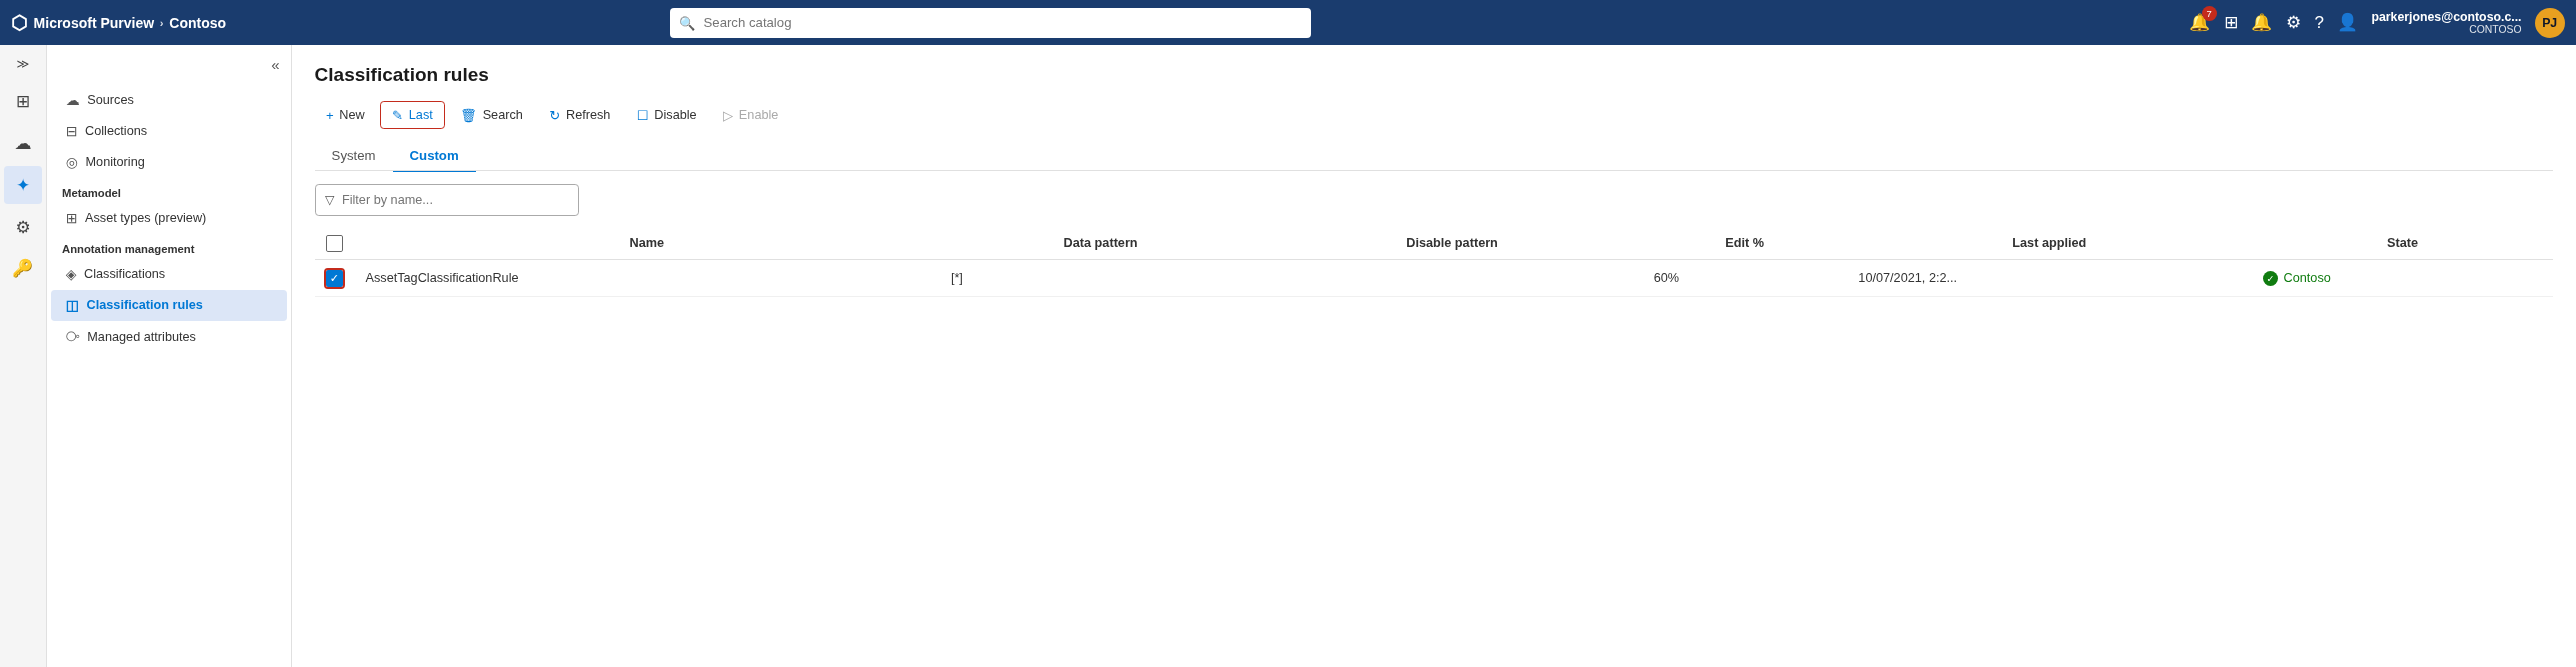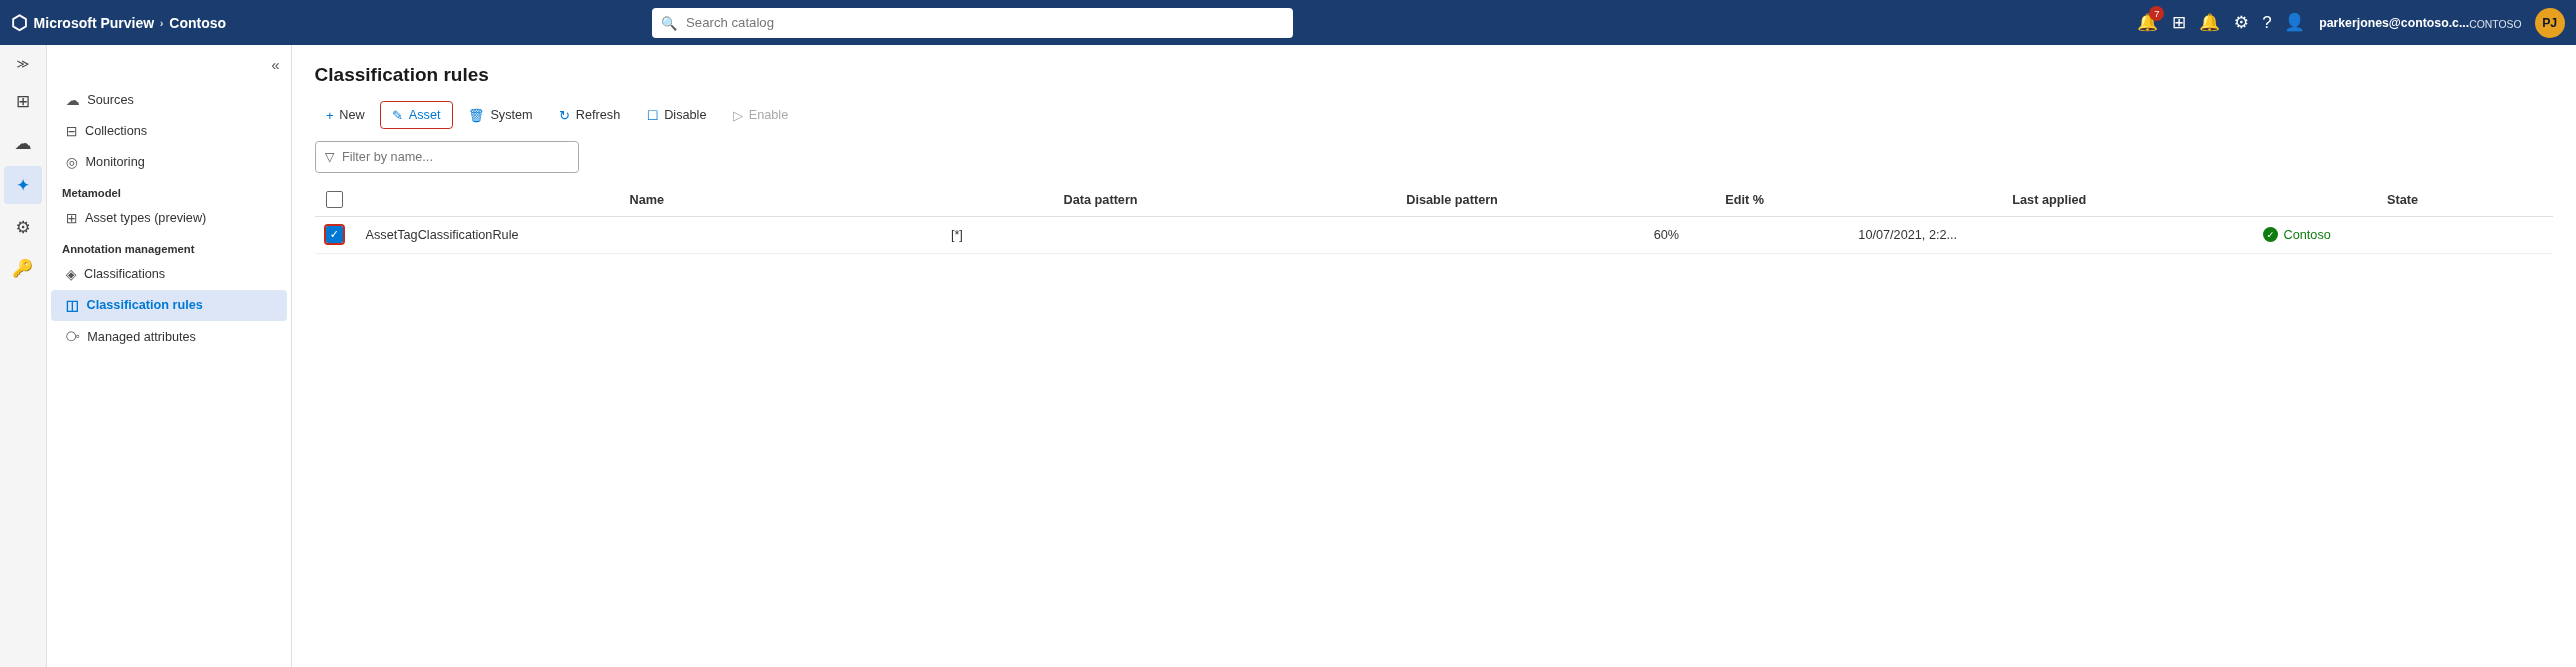--- a/index.html
+++ b/index.html
@@ -75,21 +75,21 @@
       border-radius: 50%;
       width: 15px;
       height: 15px;
       font-size: 9.4px;
       display: flex;
       align-items: center;
       justify-content: center;
     }
     .user-info {
       display: flex;
-      flex-direction: row;
+      flex-direction: column;
       align-items: flex-end;
       font-size: 11.3px;
       color: #fff;
       cursor: pointer;
     }
     .user-info .username { font-weight: 600; font-size: 12.3px; }
     .user-info .company { font-size: 10.4px; opacity: 0.85; }
     .user-avatar {
       width: 30px;
       height: 30px;
@@ -430,40 +430,44 @@
   <div class="content">
     <div class="page-title">Classification rules</div>
 
     <div class="toolbar">
       <button class="toolbar-btn">
         <span class="btn-icon">+</span>
         <span>New</span>
       </button>
       <button class="toolbar-btn highlighted">
         <span class="btn-icon">✎</span>
-        <span>Asset</span>
+        <span>Last</span>
       </button>
       <button class="toolbar-btn">
         <span class="btn-icon">🗑</span>
-        <span>System</span>
+        <span>Search</span>
       </button>
       <button class="toolbar-btn">
         <span class="btn-icon">↻</span>
         <span>Refresh</span>
       </button>
       <button class="toolbar-btn">
         <span class="btn-icon">☐</span>
         <span>Disable</span>
       </button>
       <button class="toolbar-btn disabled">
         <span class="btn-icon">▷</span>
         <span>Enable</span>
       </button>
     </div>
 
+    <div class="tabs">
+      <div class="tab">System</div>
+      <div class="tab active">Custom</div>
+    </div>
 
     <div class="filter-bar">
       <div class="filter-input-wrap">
         <span class="filter-icon">▽</span>
         <input type="text" placeholder="Filter by name..." style="">
       </div>
     </div>
 
     <table class="data-table">
       <thead>

